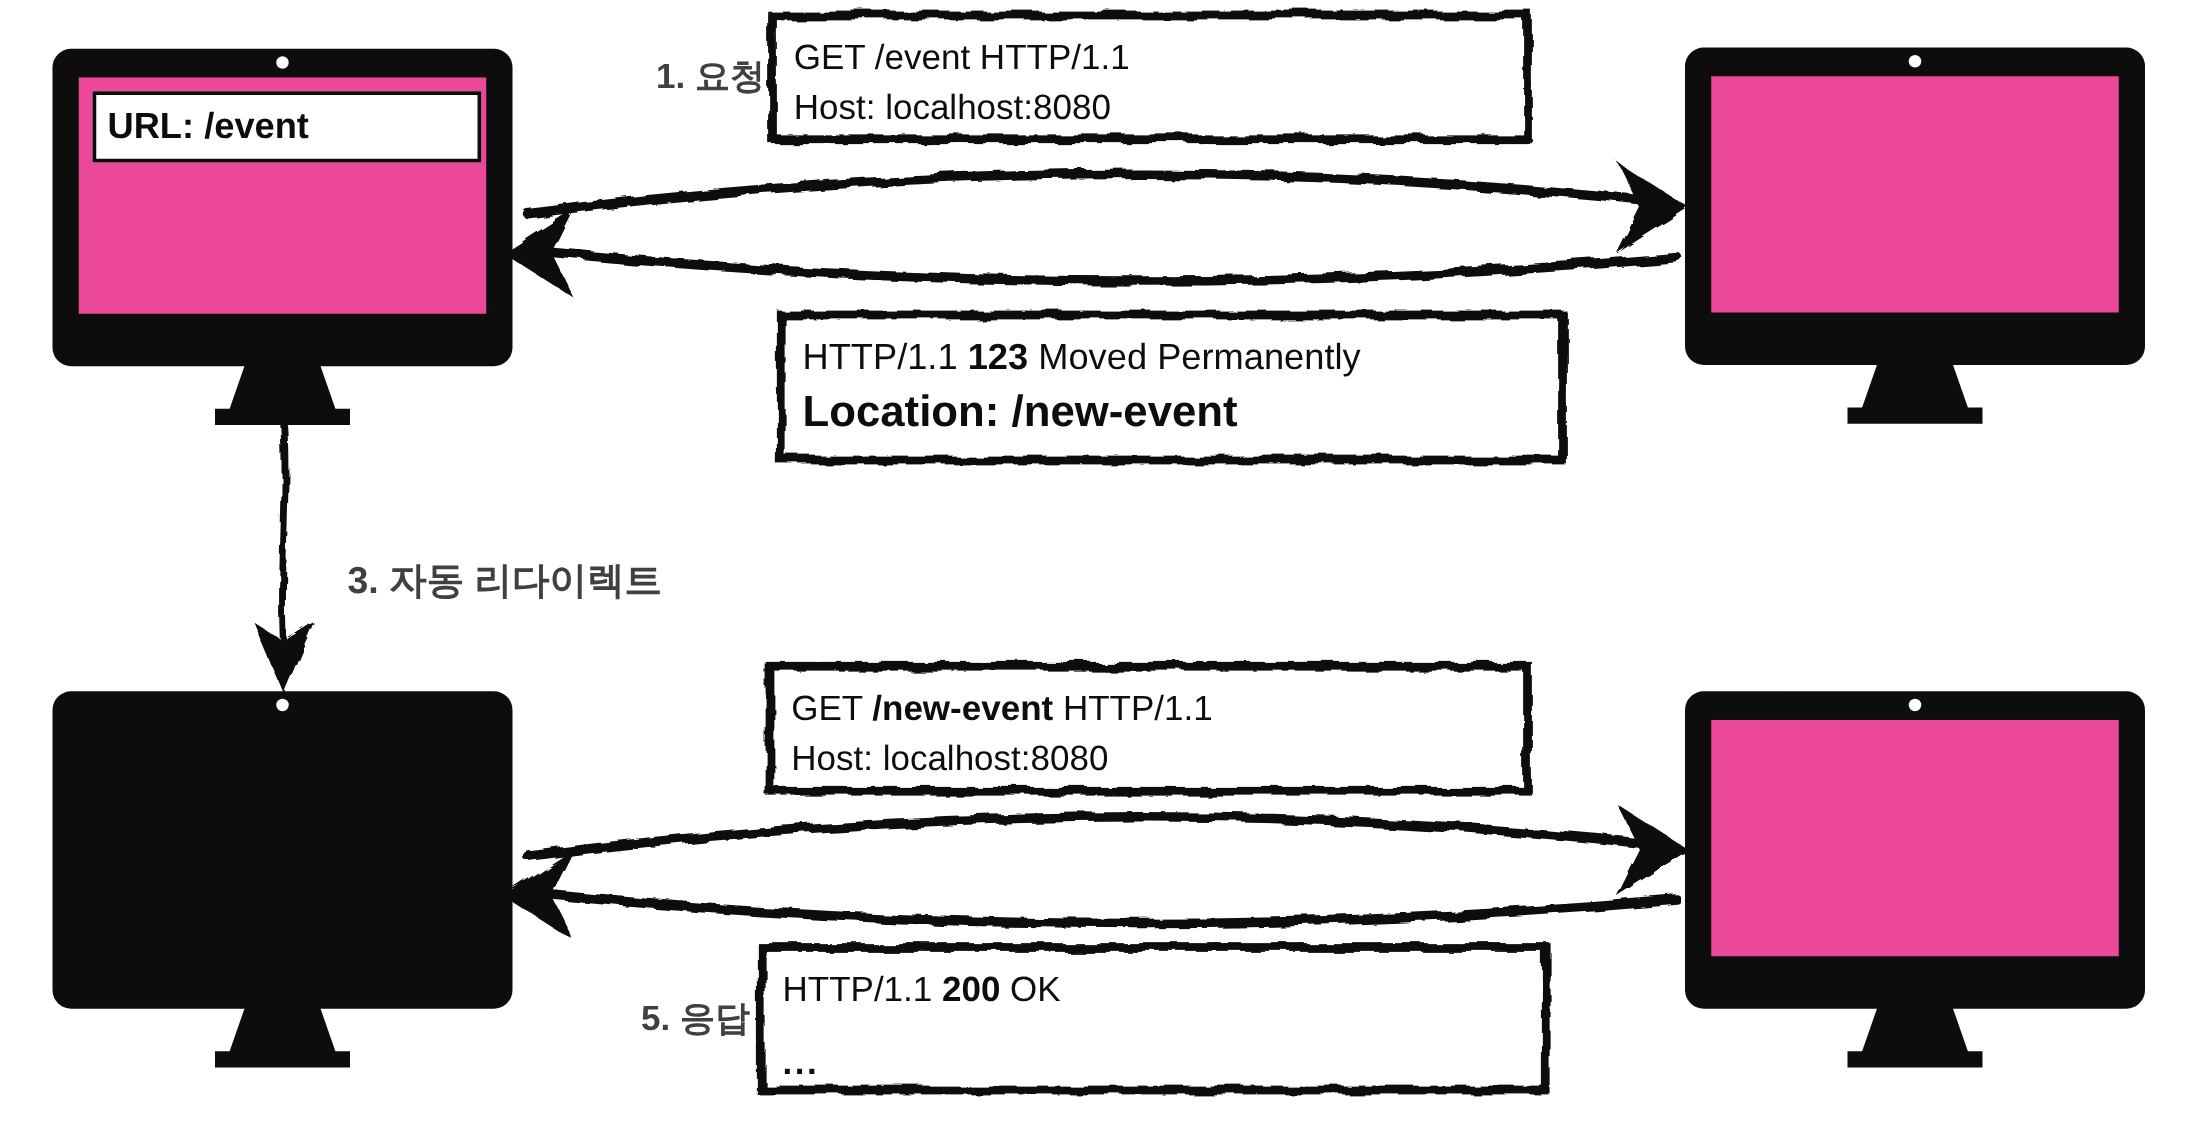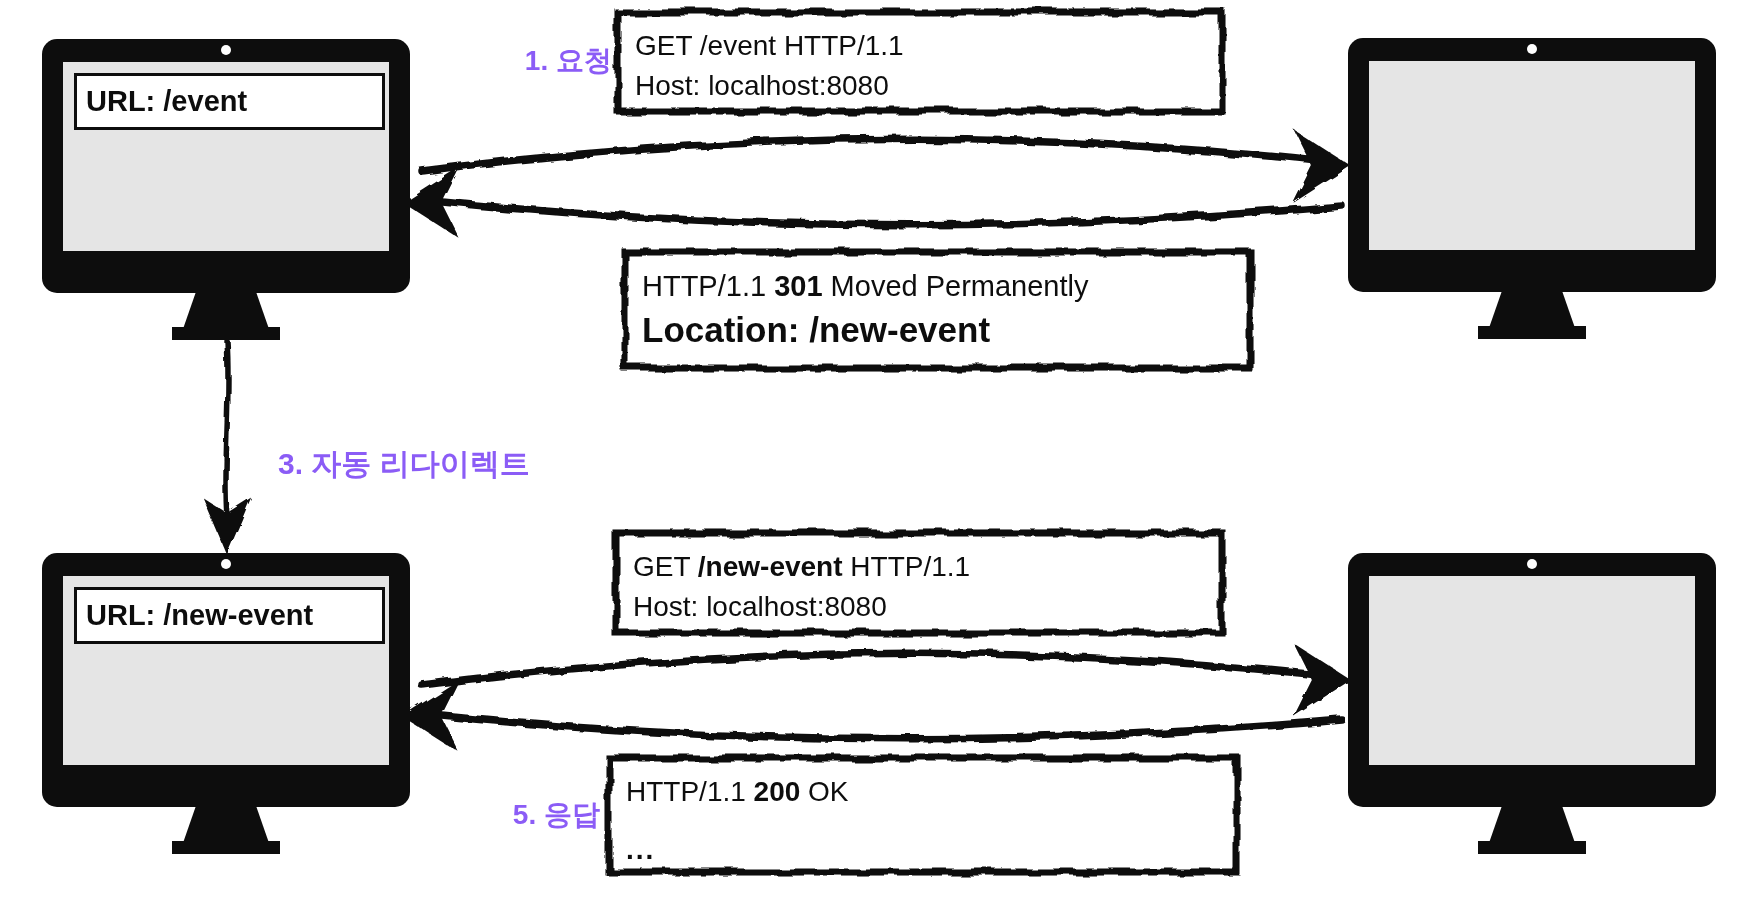--- a/index.html
+++ b/index.html
@@ -3,36 +3,36 @@
 <meta charset="utf-8">
 <style>
   html,body{margin:0;padding:0;background:#ffffff;}
   #canvas{
     position:relative;width:1759px;height:903px;background:#ffffff;overflow:hidden;
     font-family:"Liberation Sans",sans-serif;color:#0d0d0d;
   }
   
   .monitor{position:absolute;width:368px;height:254px;background:#0d0d0d;border-radius:15px;}
   .camera{position:absolute;top:6px;left:50%;transform:translateX(-50%);width:10px;height:10px;border-radius:50%;background:#ffffff;}
-  .screen{position:absolute;left:21px;top:23px;width:326px;height:189px;background:#e5e5e5;}
+  .screen{position:absolute;left:21px;top:23px;width:326px;height:189px;background:#ec4899;}
   .stand{position:absolute;top:253px;left:141px;width:86px;height:37px;background:#0d0d0d;
          clip-path:polygon(15% 0,85% 0,100% 100%,0 100%);}
   .base{position:absolute;top:288px;left:130px;width:108px;height:13px;background:#0d0d0d;}
   
   .url-bar{position:absolute;left:11px;top:11px;width:296px;height:51px;border:3px solid #0d0d0d;
            background:#ffffff;font-weight:bold;font-size:29px;line-height:51px;padding-left:9px;
            white-space:nowrap;overflow:hidden;}
   
   .msg{position:absolute;padding:14px 0 0 17px;font-size:28px;line-height:1.42;white-space:nowrap;}
   .msg b{font-weight:bold;}
   #msg2{font-size:29px;line-height:1.38;}
   #msg2 .loc{font-size:35px;font-weight:bold;}
   #msg5 .dots{font-weight:bold;letter-spacing:2px;}
   
-  .step-label{position:absolute;color:#8b5cf6;font-weight:bold;font-size:28px;white-space:nowrap;}
+  .step-label{position:absolute;color:#404040;font-weight:bold;font-size:28px;white-space:nowrap;}
   .step-label.right{text-align:right;width:175px;}
   #label3{font-size:30px;}
   
   #overlay{position:absolute;left:0;top:0;width:1759px;height:903px;}
 </style>
 </head>
 <body>
 
 <div id="canvas">
 
@@ -76,23 +76,20 @@
 
   <div class="monitor" style="left:1348px;top:38px;">
     <span class="camera"></span>
     <div class="screen"></div>
     <div class="stand"></div>
     <div class="base"></div>
   </div>
 
   <div class="monitor" style="left:42px;top:553px;">
     <span class="camera"></span>
-    <div class="screen">
-      <div class="url-bar">URL: /new-event</div>
-    </div>
     <div class="stand"></div>
     <div class="base"></div>
   </div>
 
   <div class="monitor" style="left:1348px;top:553px;">
     <span class="camera"></span>
     <div class="screen"></div>
     <div class="stand"></div>
     <div class="base"></div>
   </div>
@@ -100,21 +97,21 @@
   <div class="step-label right" style="left:437px;top:42px;">1. 요청</div>
   <div class="step-label" id="label3" style="left:278px;top:444px;">3. 자동 리다이렉트</div>
   <div class="step-label right" style="left:425px;top:796px;">5. 응답</div>
 
   <div class="msg" id="msg1" style="left:618px;top:12px;width:604px;height:99px;">
     <div>GET /event HTTP/1.1</div>
     <div>Host: localhost:8080</div>
   </div>
 
   <div class="msg" id="msg2" style="left:625px;top:252px;width:625px;height:116px;">
-    <div><span>HTTP/1.1 </span><b>301</b><span> Moved Permanently</span></div>
+    <div><span>HTTP/1.1 </span><b>123</b><span> Moved Permanently</span></div>
     <div class="loc">Location: /new-event</div>
   </div>
 
   <div class="msg" id="msg4" style="left:616px;top:533px;width:606px;height:100px;">
     <div><span>GET </span><b>/new-event</b><span> HTTP/1.1</span></div>
     <div>Host: localhost:8080</div>
   </div>
 
   <div class="msg" id="msg5" style="left:609px;top:758px;width:628px;height:114px;">
     <div><span>HTTP/1.1 </span><b>200</b><span> OK</span></div>

